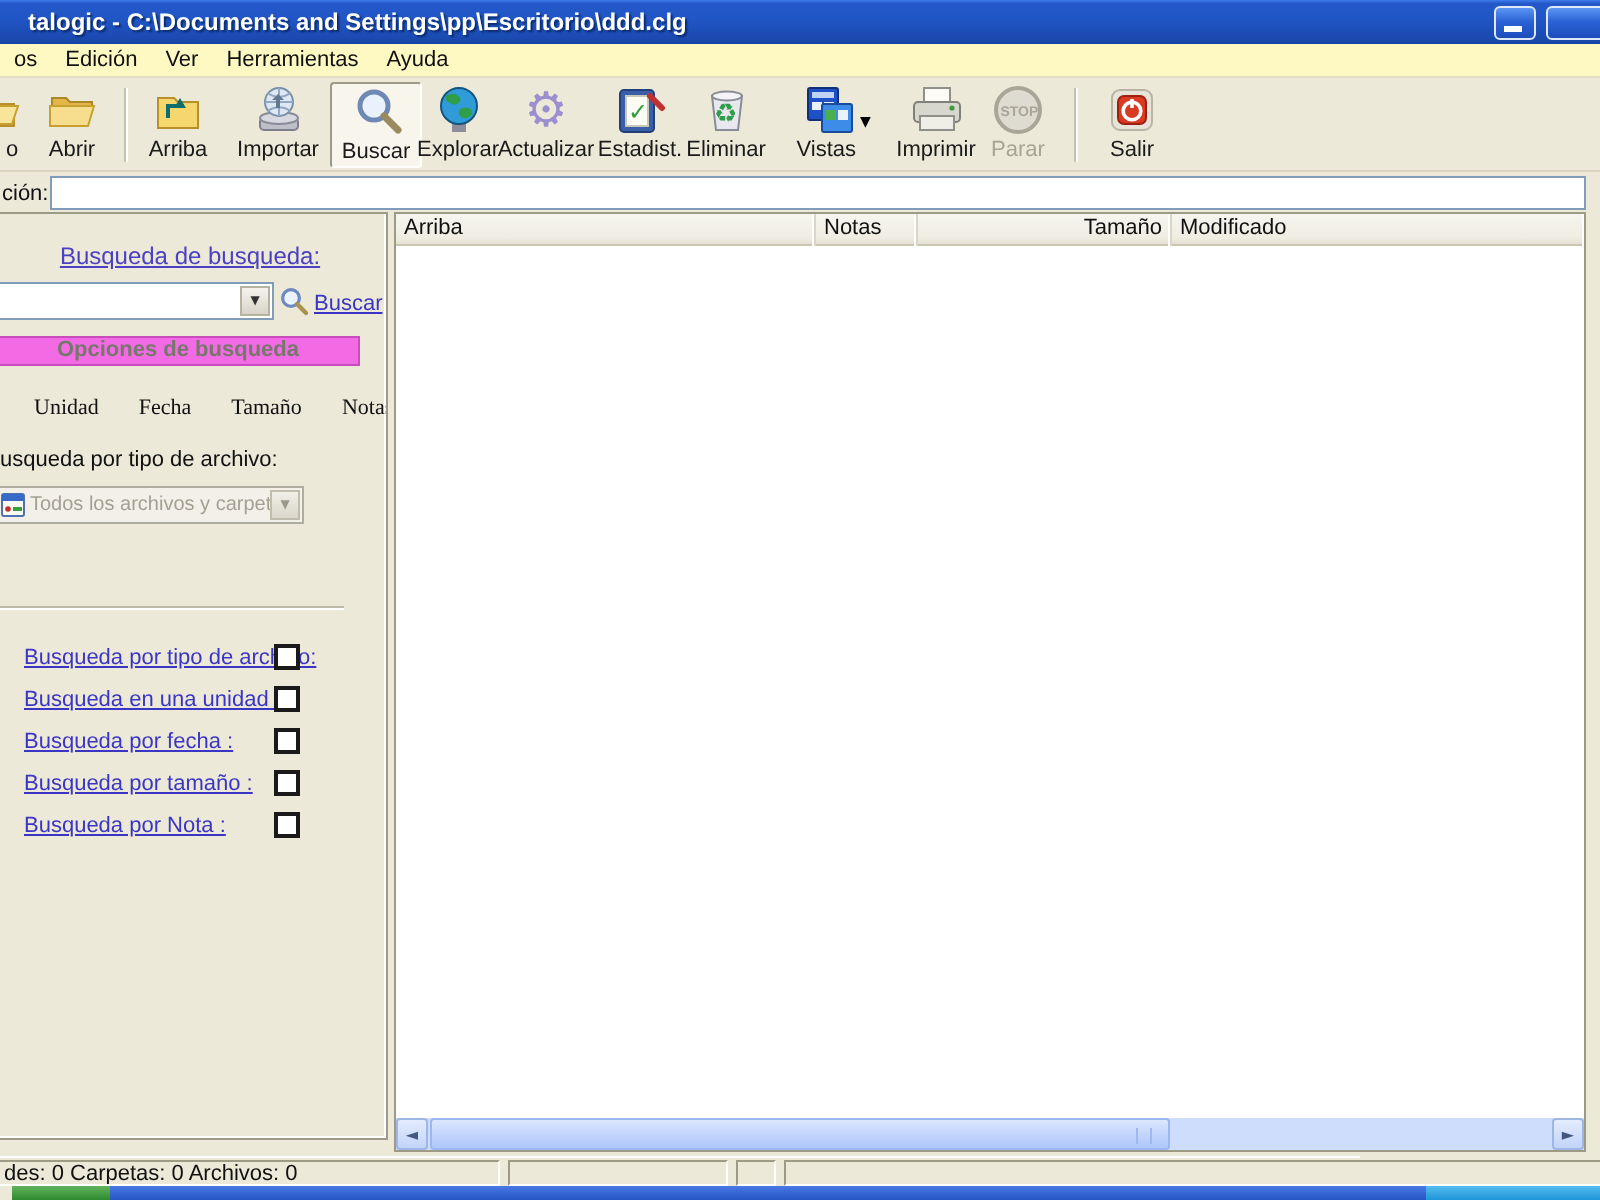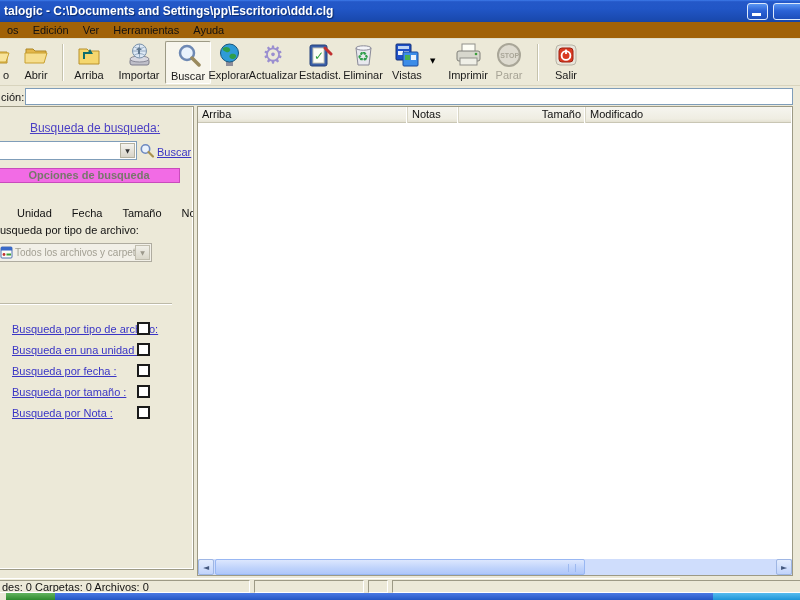--- a/index.html
+++ b/index.html
@@ -5,30 +5,30 @@
   * { margin:0; padding:0; box-sizing:border-box; }
   html,body { width:800px; height:600px; overflow:hidden; background:#ECE9D8;
               font-family:"Liberation Sans", sans-serif; }
   #win { position:relative; width:800px; height:600px; background:#ECE9D8; overflow:hidden; }
 
   
   .titlebar { position:absolute; left:0; top:0; width:800px; height:22px;
     background:linear-gradient(#3E7BEA 0%, #2458C8 8%, #2156C6 40%, #1A4AB0 88%, #1644A4 100%);
     display:flex; align-items:center; }
   .titletext { color:#fff; font-weight:bold; font-size:12px; padding-left:4px;
-    text-shadow:1px 1px 1px #0A2A6A; white-space:nowrap; }
+    text-shadow:1px 1px 1px #0A2A6A; white-space:nowrap;margin-left:10px; }
   .winbtn { position:absolute; top:3px; height:17px; border-radius:3px;
     background:linear-gradient(#5A96F2, #2B62D6 45%, #1C4DBB); border:1px solid #DDE9FB; }
   .btn-min { left:747px; width:21px; }
   .btn-min::after { content:""; position:absolute; left:4px; bottom:3px; width:9px; height:3px; background:#fff; }
   .btn-part { left:773px; width:30px; }
 
   
   .menubar { position:absolute; left:0; top:22px; width:800px; height:17px;
-    background:#a16207; border-bottom:1px solid #E2DFC8; display:flex; align-items:center; font-size:11px; }
+    background:#fef9c3; border-bottom:1px solid #E2DFC8; display:flex; align-items:center; font-size:11px; }
   .menuitem { padding:1px 7px; color:#111; }
 
   
   .toolbar { position:absolute; left:0; top:39px; width:800px; height:47px;
     background:#ECE9D8; border-bottom:1px solid #D8D4BE; overflow:hidden; }
   .tbtn { position:absolute; top:2px; height:43px; display:flex; flex-direction:column;
     align-items:center; justify-content:flex-start; font-size:11px; color:#1a1a1a; }
   .tbtn .ticon { height:28px; display:flex; align-items:center; justify-content:center; }
   .tbtn .tlabel { line-height:12px; white-space:nowrap; }
   .tbtn.active { background:#F7F5EC; border:1px solid; border-color:#9D9A85 #FFFFFF #FFFFFF #9D9A85; border-radius:2px; }
@@ -58,21 +58,21 @@
   .scombo { position:absolute; left:-6px; top:34px; width:143px; height:19px;
     background:#fff; border:1px solid #7F9DB9; }
   .scombo .drop { position:absolute; right:1px; top:1px; width:15px; height:15px;
     background:linear-gradient(#F4F3EE,#D8D4C8); border:1px solid #B5B2A0;
     font-size:6px; color:#333; display:flex; align-items:center; justify-content:center; }
   .buscar-link { position:absolute; left:157px; top:39px; color:#3A35C5; text-decoration:underline; }
   .side-mag { position:absolute; left:139px; top:36px; }
   .opthdr { position:absolute; left:-2px; top:61px; width:182px; height:15px;
     background:#F26BE5; border:1px solid #C94BBC; color:#77776B; font-weight:bold;
     text-align:center; line-height:13px; font-size:11px; }
-  .tabs { position:absolute; left:0; top:98px; width:190px; height:20px; display:flex; align-items:flex-start; }
+  .tabs { position:absolute; left:0; top:85px; width:190px; height:20px; display:flex; align-items:flex-end;font-family:Liberation Serif, serif; }
   .tabsep { width:1px; height:16px; background:#AAA79A; margin:0 1px; box-shadow:1px 0 0 #fff; }
   .tab { padding:2px 9px; color:#111; }
   .ftlabel { position:absolute; left:0; top:117px; color:#111; }
   .fcombo { position:absolute; left:-4px; top:136px; width:156px; height:19px;
     background:#F2F0E8; border:1px solid #AFACA0; display:flex; align-items:center; }
   .fcombo .ftext { color:#A3A093; font-size:10px; white-space:nowrap; padding-left:2px; }
   .fcombo .drop { position:absolute; right:1px; top:1px; width:15px; height:15px;
     background:linear-gradient(#F0EFE8,#DAD7CA); border:1px solid #C0BDAE;
     font-size:6px; color:#9B988B; display:flex; align-items:center; justify-content:center; }
   .sep-h { position:absolute; left:0; top:196px; width:172px; height:2px;
@@ -232,21 +232,21 @@
       <span class="ticon">
         <svg width="26" height="26" viewBox="0 0 26 26">
             <path d="M6 6 h15 l-2 17 h-11 z" fill="#E8E8EE" stroke="#8A8A98"></path>
             <ellipse cx="13.5" cy="6" rx="7.5" ry="2.2" fill="#F4F4F8" stroke="#8A8A98"></ellipse>
             <text x="7" y="19" font-size="13" fill="#2E9E4A" font-family="DejaVu Sans">♻</text>
           </svg>
       </span>
       <span class="tlabel">Eliminar</span>
     </div>
 
-    <div class="tbtn" style="left:386px; width:42px;">
+    <div class="tbtn" style="left:386px; width:42px;align-items:flex-end;">
       <span class="ticon">
         <svg width="26" height="26" viewBox="0 0 26 26">
             <rect x="2" y="2" width="15" height="16" rx="1" fill="#1E50C8" stroke="#123078"></rect>
             <rect x="4" y="4" width="11" height="3" fill="#BFD4F2"></rect>
             <rect x="4" y="9" width="5" height="4" fill="#EAF1FB"></rect>
             <rect x="10" y="9" width="5" height="4" fill="#EAF1FB"></rect>
             <rect x="9" y="10" width="15" height="14" rx="1" fill="#3C8CE8" stroke="#1A4A9C"></rect>
             <rect x="11" y="13" width="5" height="5" fill="#49B04D"></rect>
             <rect x="17" y="13" width="5" height="5" fill="#EAF1FB"></rect>
           </svg>

